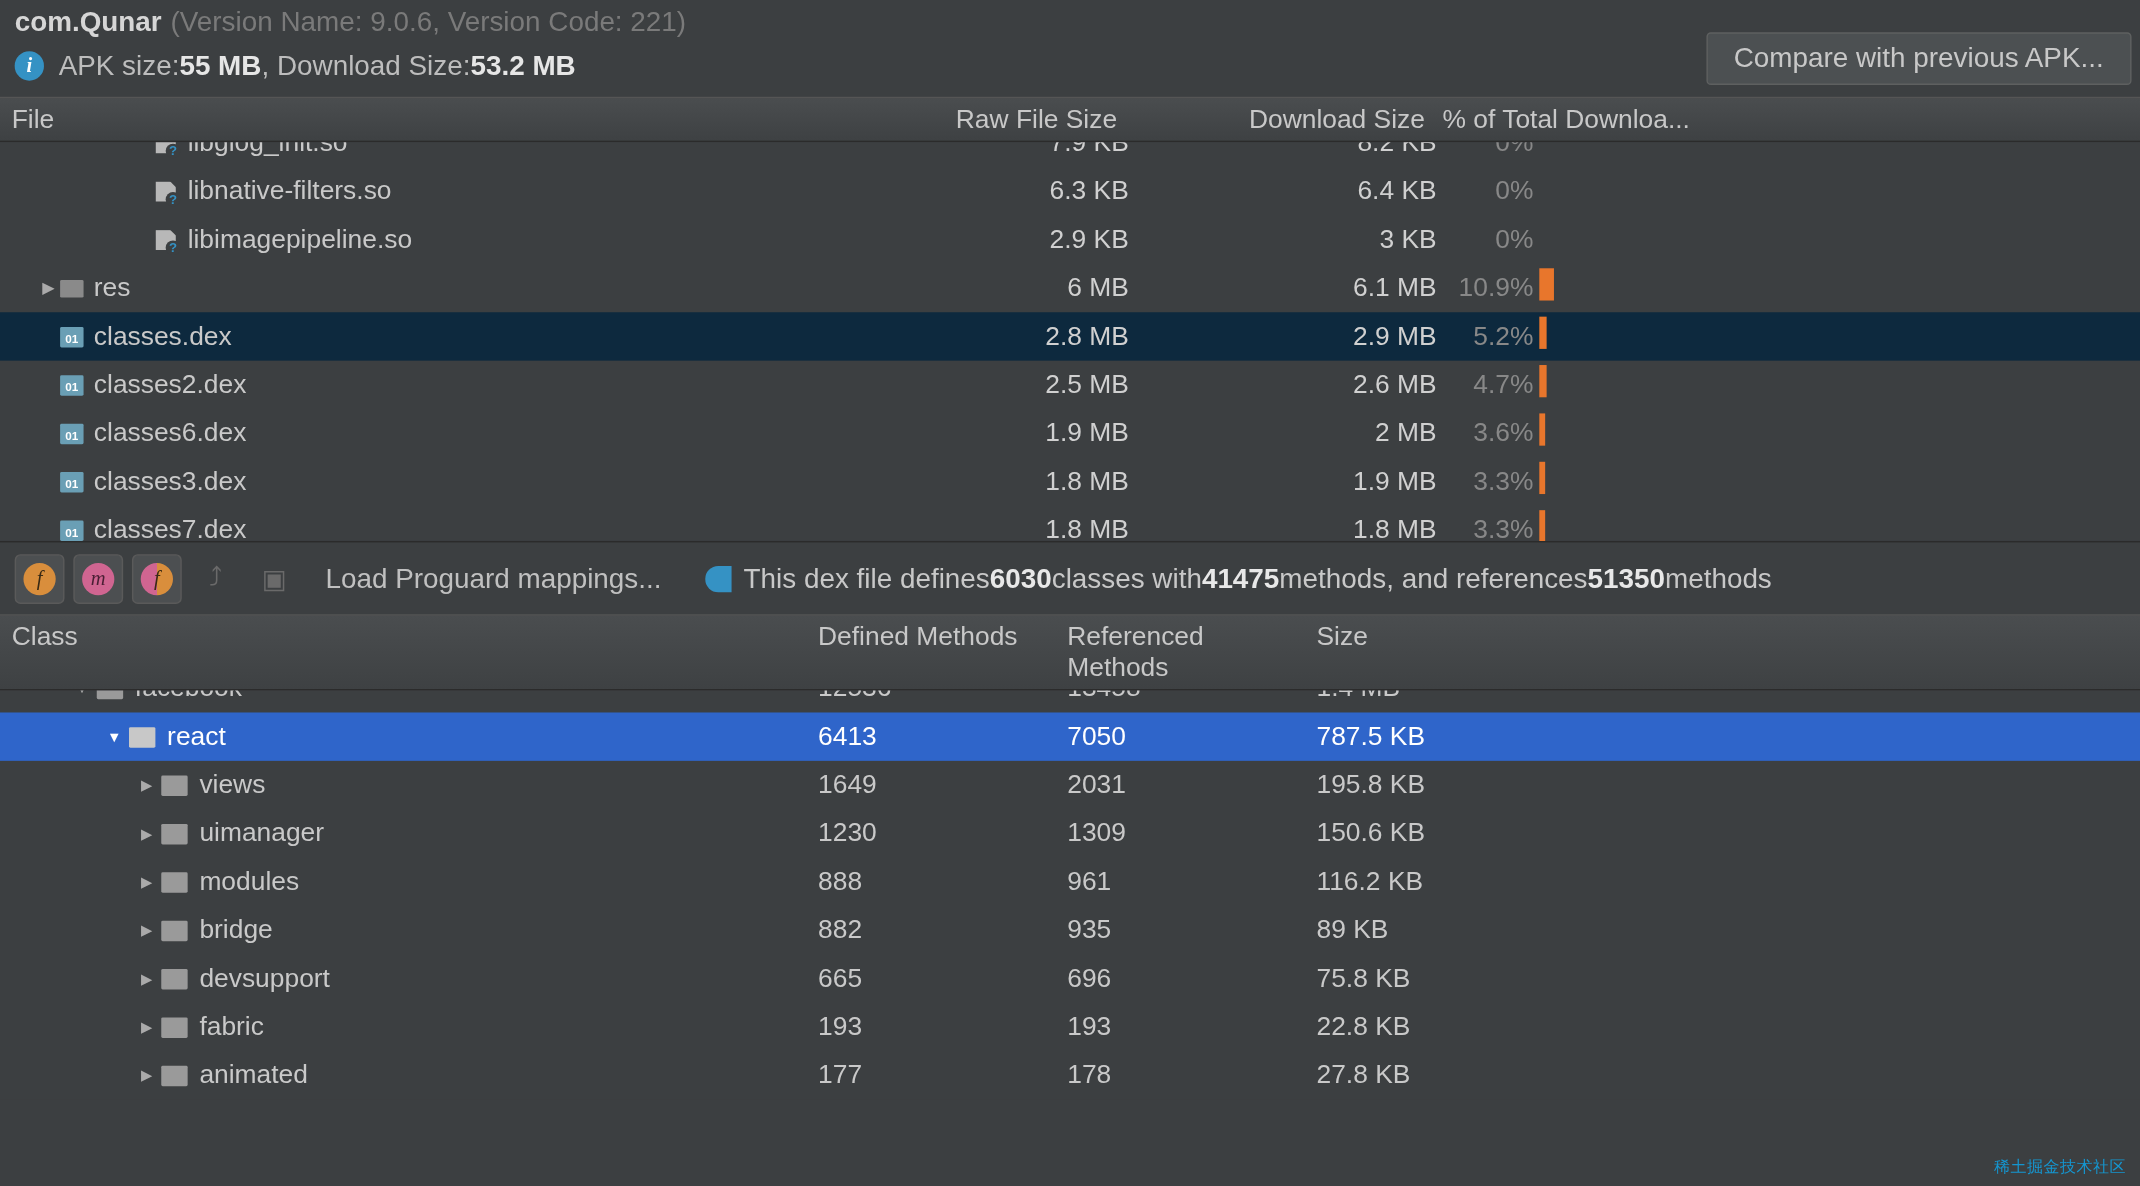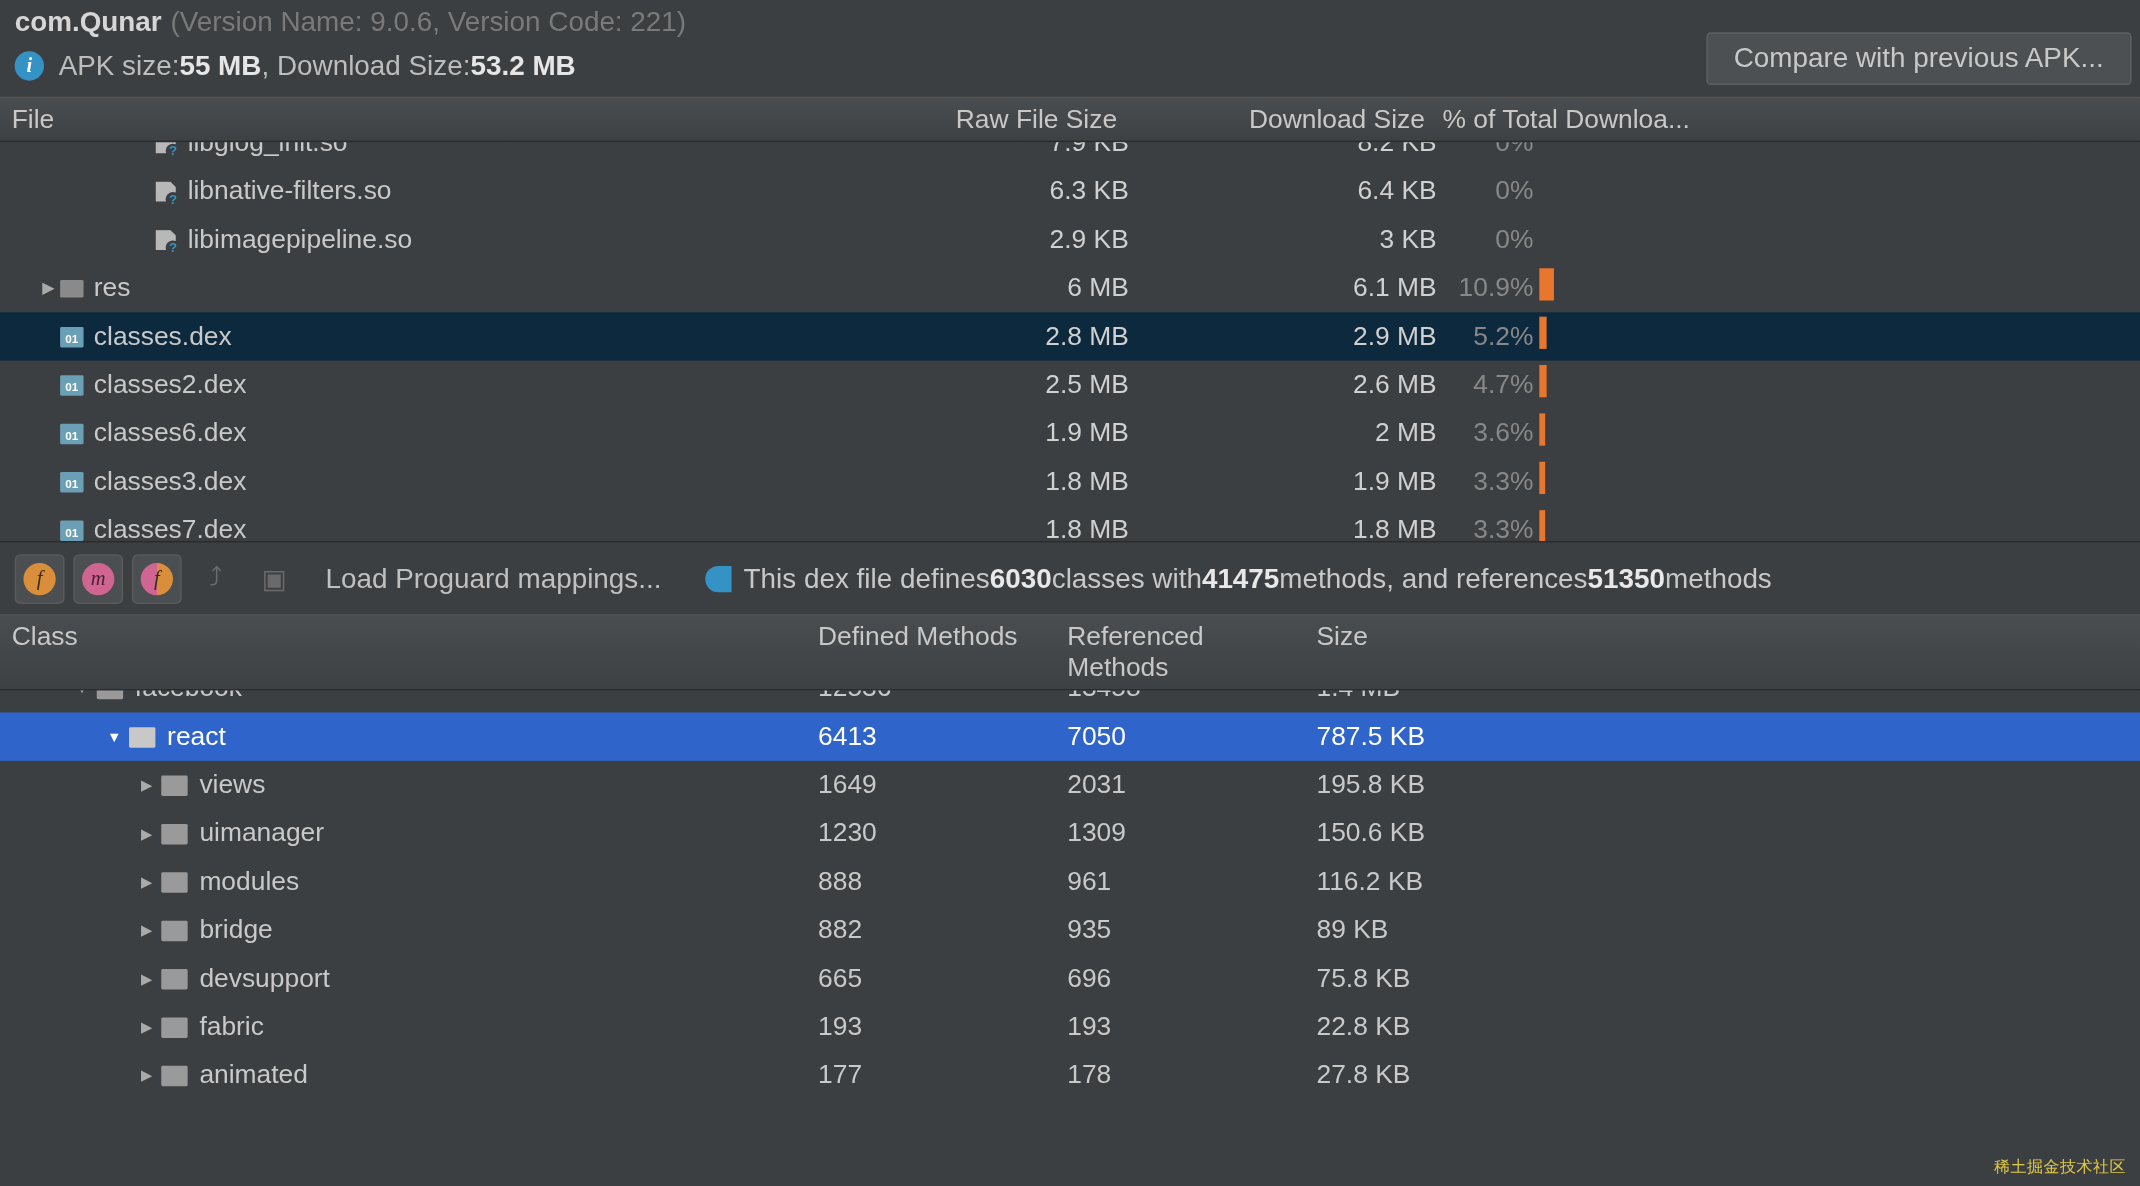--- a/index.html
+++ b/index.html
@@ -287,21 +287,21 @@
       color: #aaa;
       margin-right: 4px;
     }
     .tri.down::before { content: "▼"; }
     .tri.right::before { content: "▶"; }
     .class-row.sel .tri { color: #fff; }
     .watermark {
       position: absolute;
       right: 14px;
       bottom: 8px;
-      color: #fde047;
+      color: #0ea5e9;
       font-size: 16px;
       opacity: 0.85;
       letter-spacing: 0.5px;
       text-align: right;
     }
   </style>
 </head>
 <body>
 
 <div class="content-wrap">

